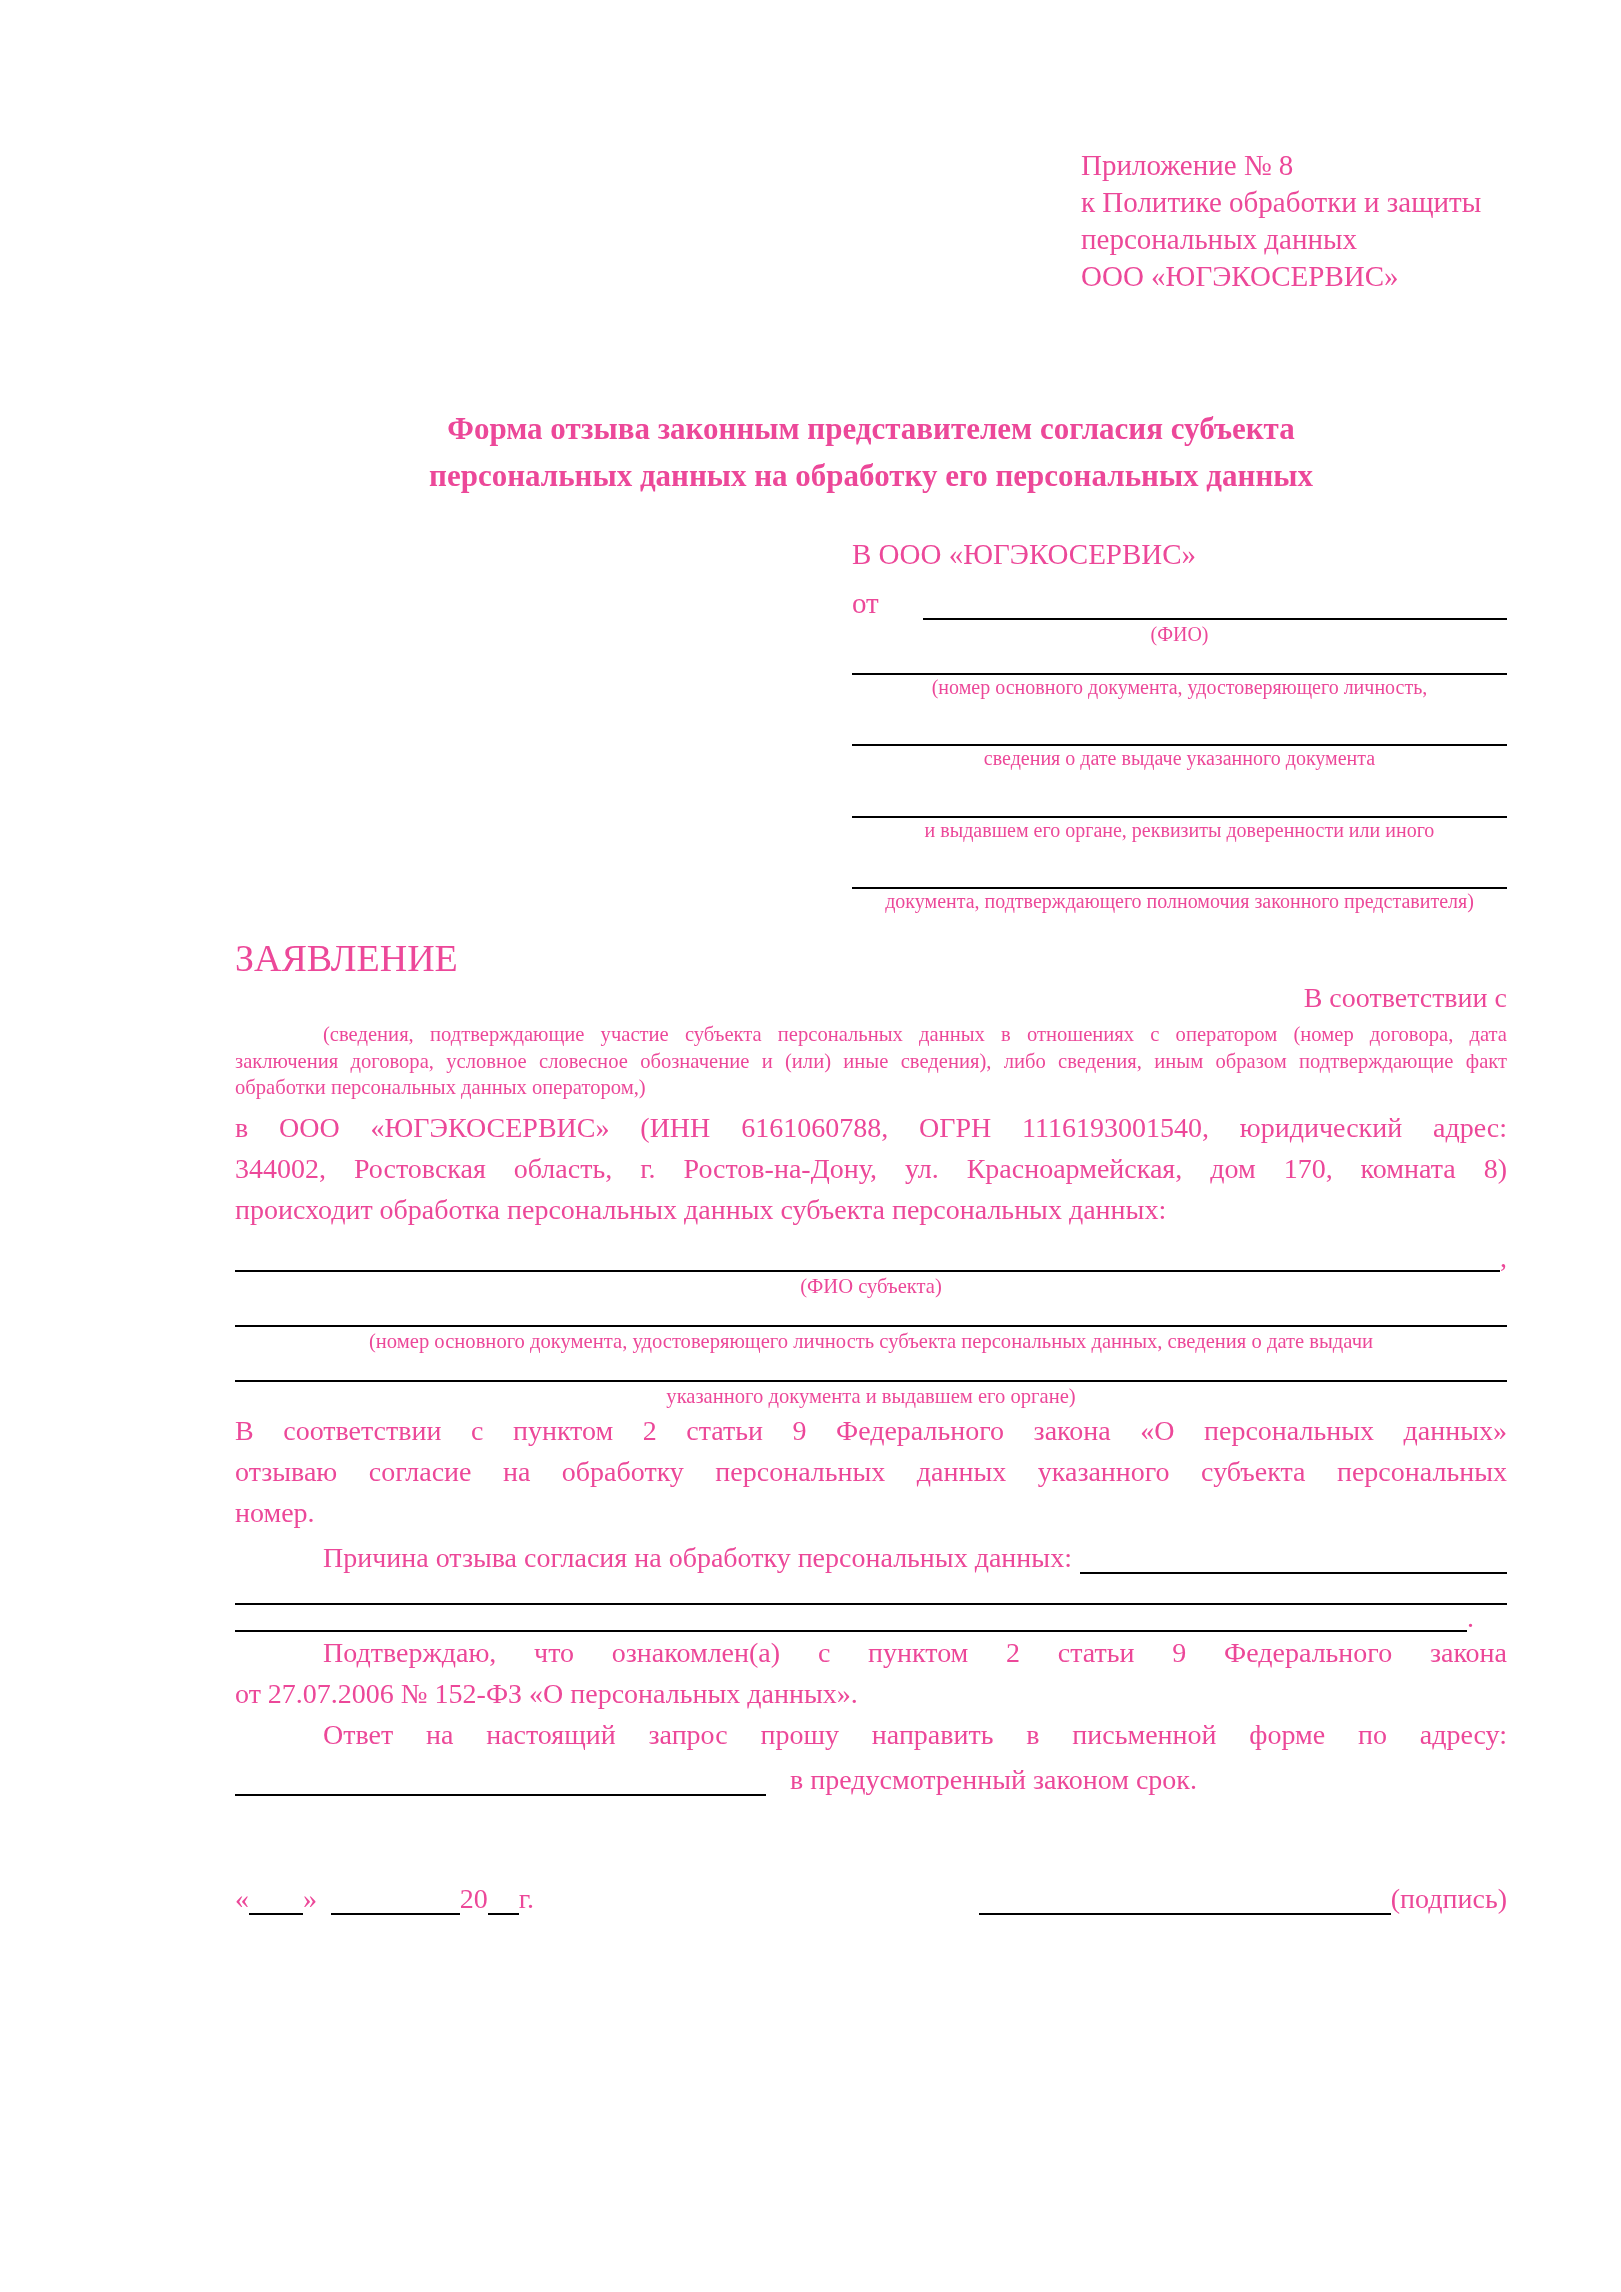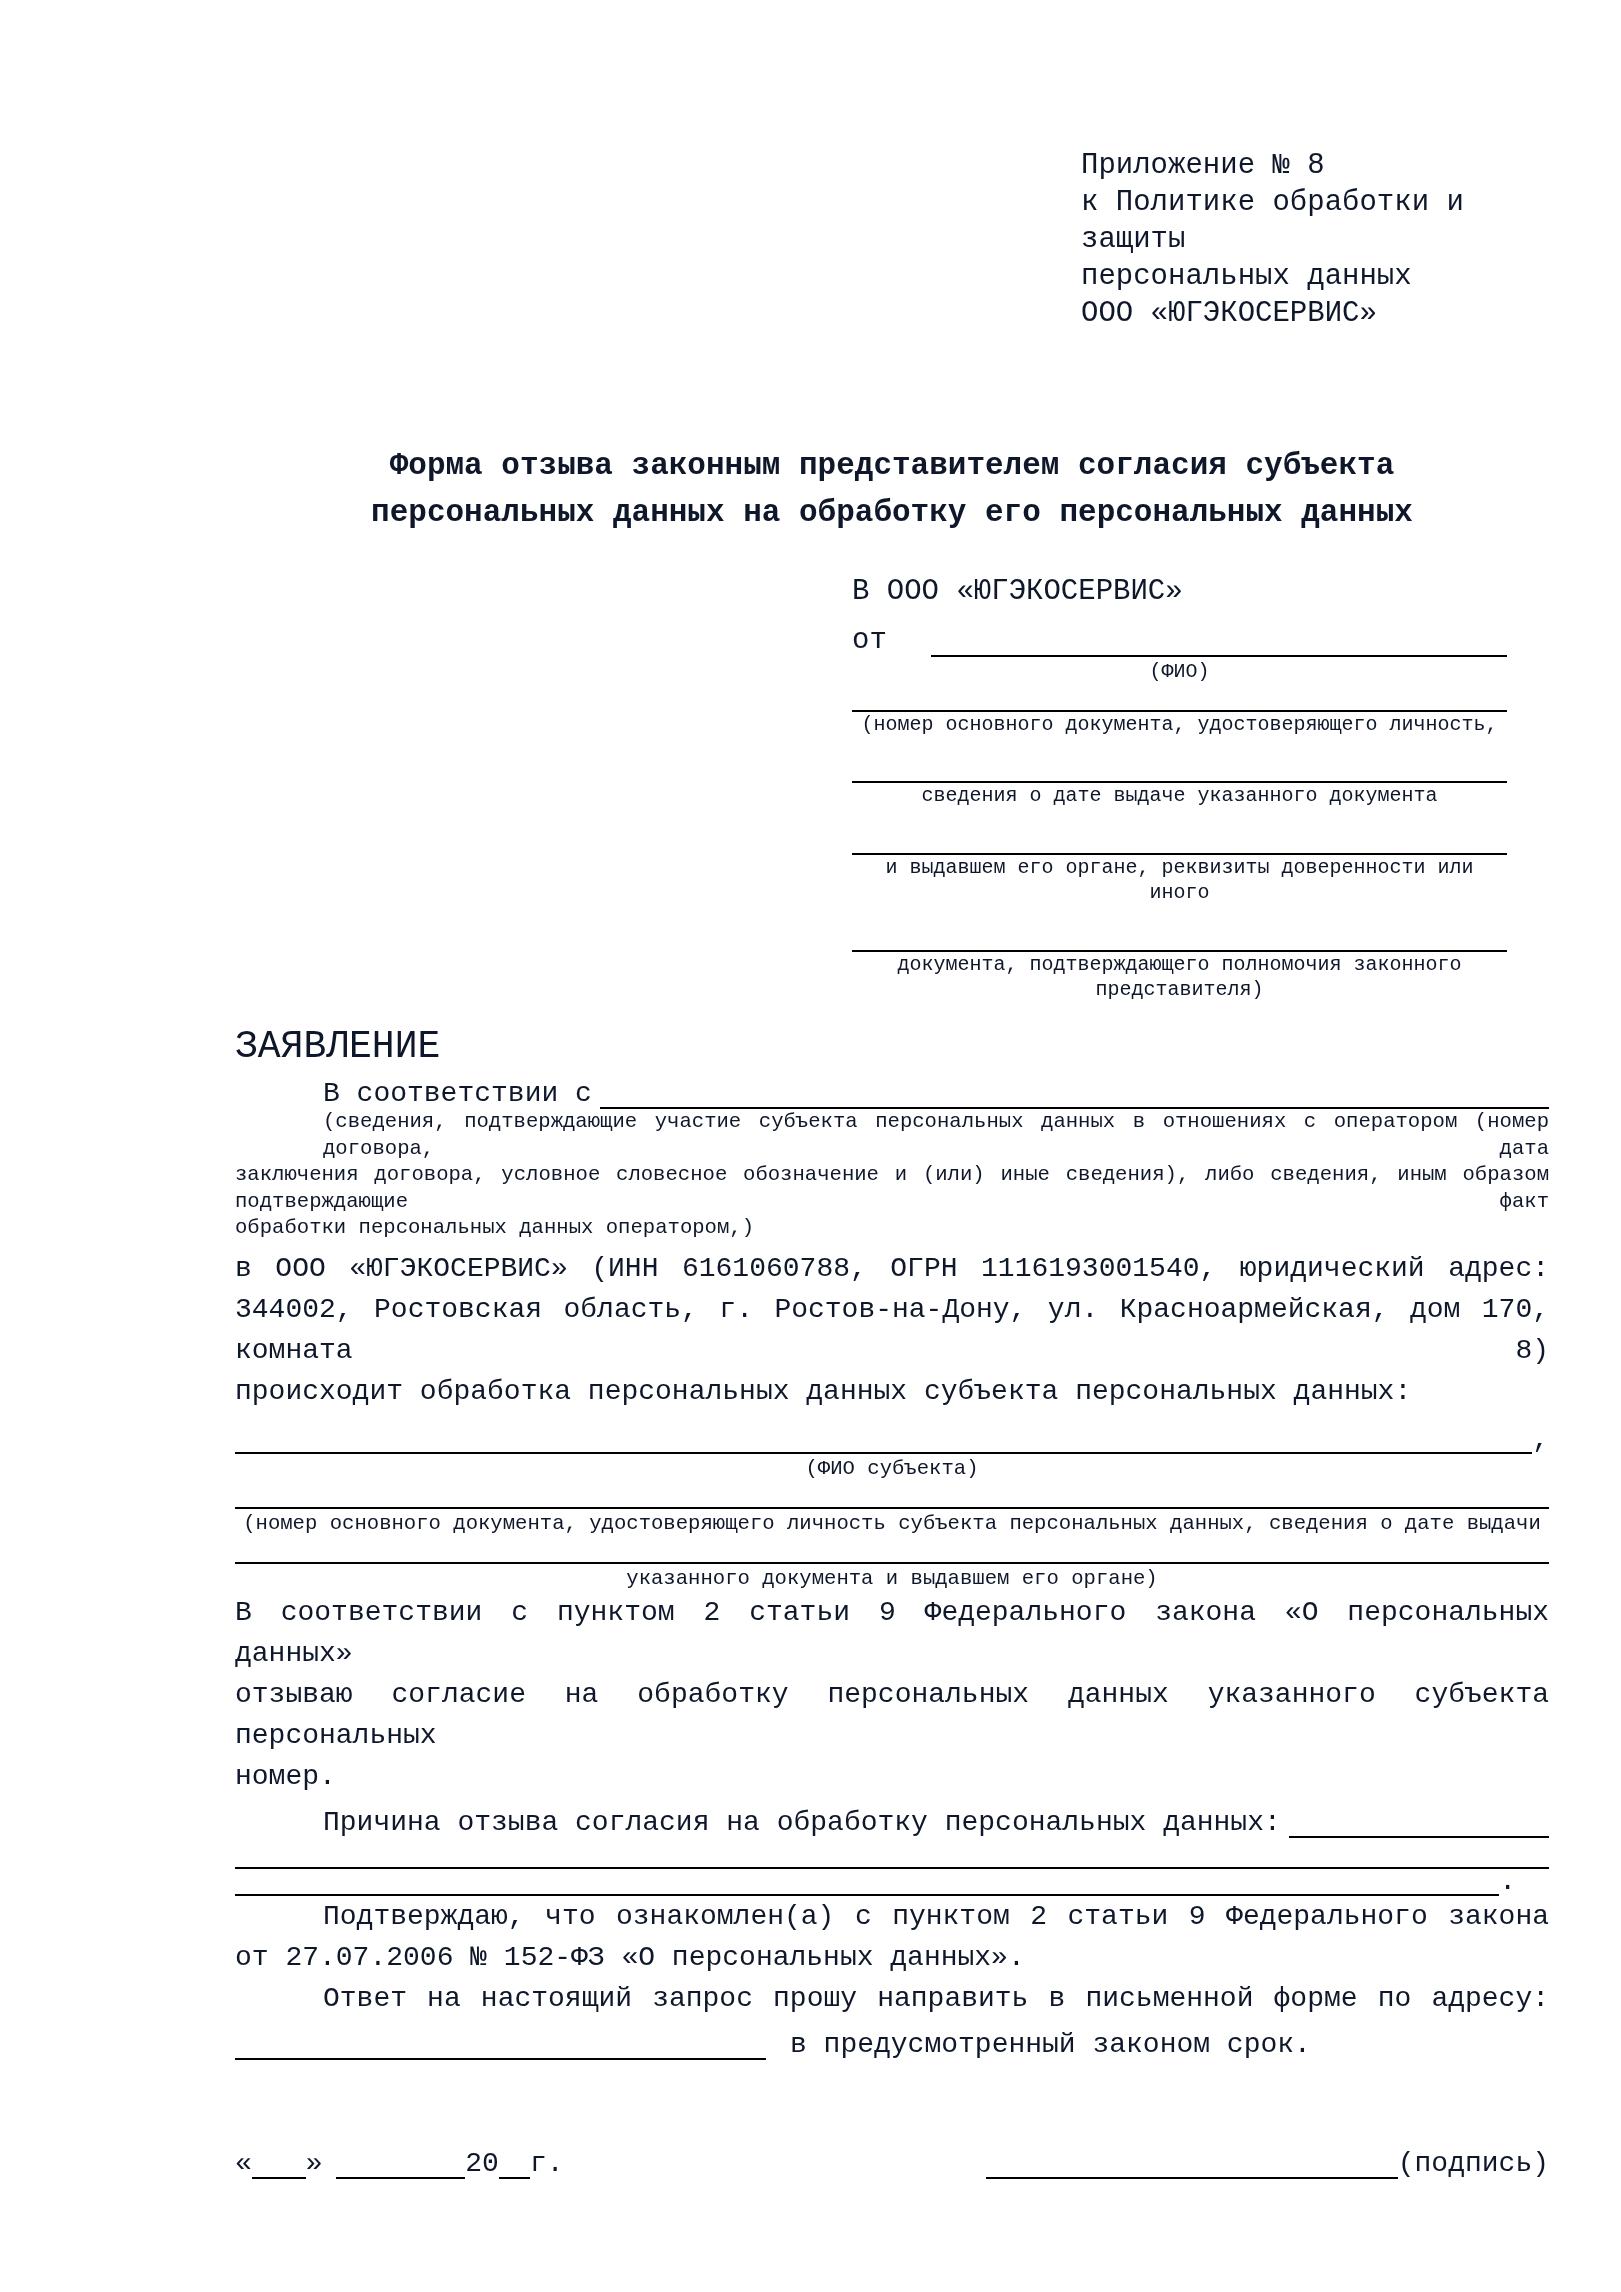--- a/index.html
+++ b/index.html
@@ -1,42 +1,42 @@
 <!DOCTYPE html>
 <html><head>
 <meta charset="utf-8">
 <style>
   html,body{margin:0;padding:0;background:#888;}
   .page{
     position:relative;
     width:1621px;height:2293px;
     background:#ffffff;
-    color:#0f172a;
-    font-family:Liberation Mono, monospace;
+    color:#ec4899;
+    font-family:Liberation Serif, serif;
     box-sizing:border-box;
-    padding:147px 72px 0 235px;
+    padding:147px 114px 0 235px;
     overflow:hidden;
   }
   
   .appendix{margin-left:846px;font-size:29px;line-height:37px;}
   
   .title{margin-top:110px;text-align:center;font-weight:bold;font-size:31px;line-height:47px;}
   
   .addressee{margin-top:37px;margin-left:617px;width:655px;}
   .addressee .to{font-size:29px;line-height:37px;}
   .from-row{display:flex;align-items:flex-end;margin-top:9.8px;height:37px;font-size:29px;gap:36px;}
   .from-row .lbl{flex:0 0 auto;}
   .fill-line{flex:1 1 auto;border-bottom:2.9px solid #000;margin-left:7.8px;}
   .cap{font-size:20px;line-height:25.5px;text-align:center;}
   .cap-fio{margin-top:2px;}
   .field-line{border-bottom:2.9px solid #000;height:0;margin-top:44px;}
   .field-line.first{margin-top:25.5px;}
   
   .heading{margin-top:24.5px;font-size:38px;line-height:39px;}
-  .intro-row{display:flex;align-items:flex-end;height:39px;font-size:28px;margin-top:3.9px;padding-left:88px;}
+  .intro-row{display:flex;align-items:flex-end;height:39px;font-size:28px;margin-top:3.9px;padding-left:88px;flex-direction:column;}
   .small-just{font-size:20.6px;line-height:26.5px;text-align:justify;text-align-last:justify;}
   .small-plain{font-size:20.6px;line-height:26.5px;}
   .small-indent{padding-left:88px;}
   .body-just{font-size:28px;line-height:41px;text-align:justify;text-align-last:justify;}
   .body-plain{font-size:28px;line-height:41px;}
   .body-indent{padding-left:88px;}
   .op{margin-top:5.9px;}
   .subject-row{display:flex;align-items:flex-end;height:35px;margin-top:7.8px;font-size:28px;}
   .subject-row .fill-line{margin-left:0;}
   .suffix{flex:0 0 auto;line-height:29px;}

